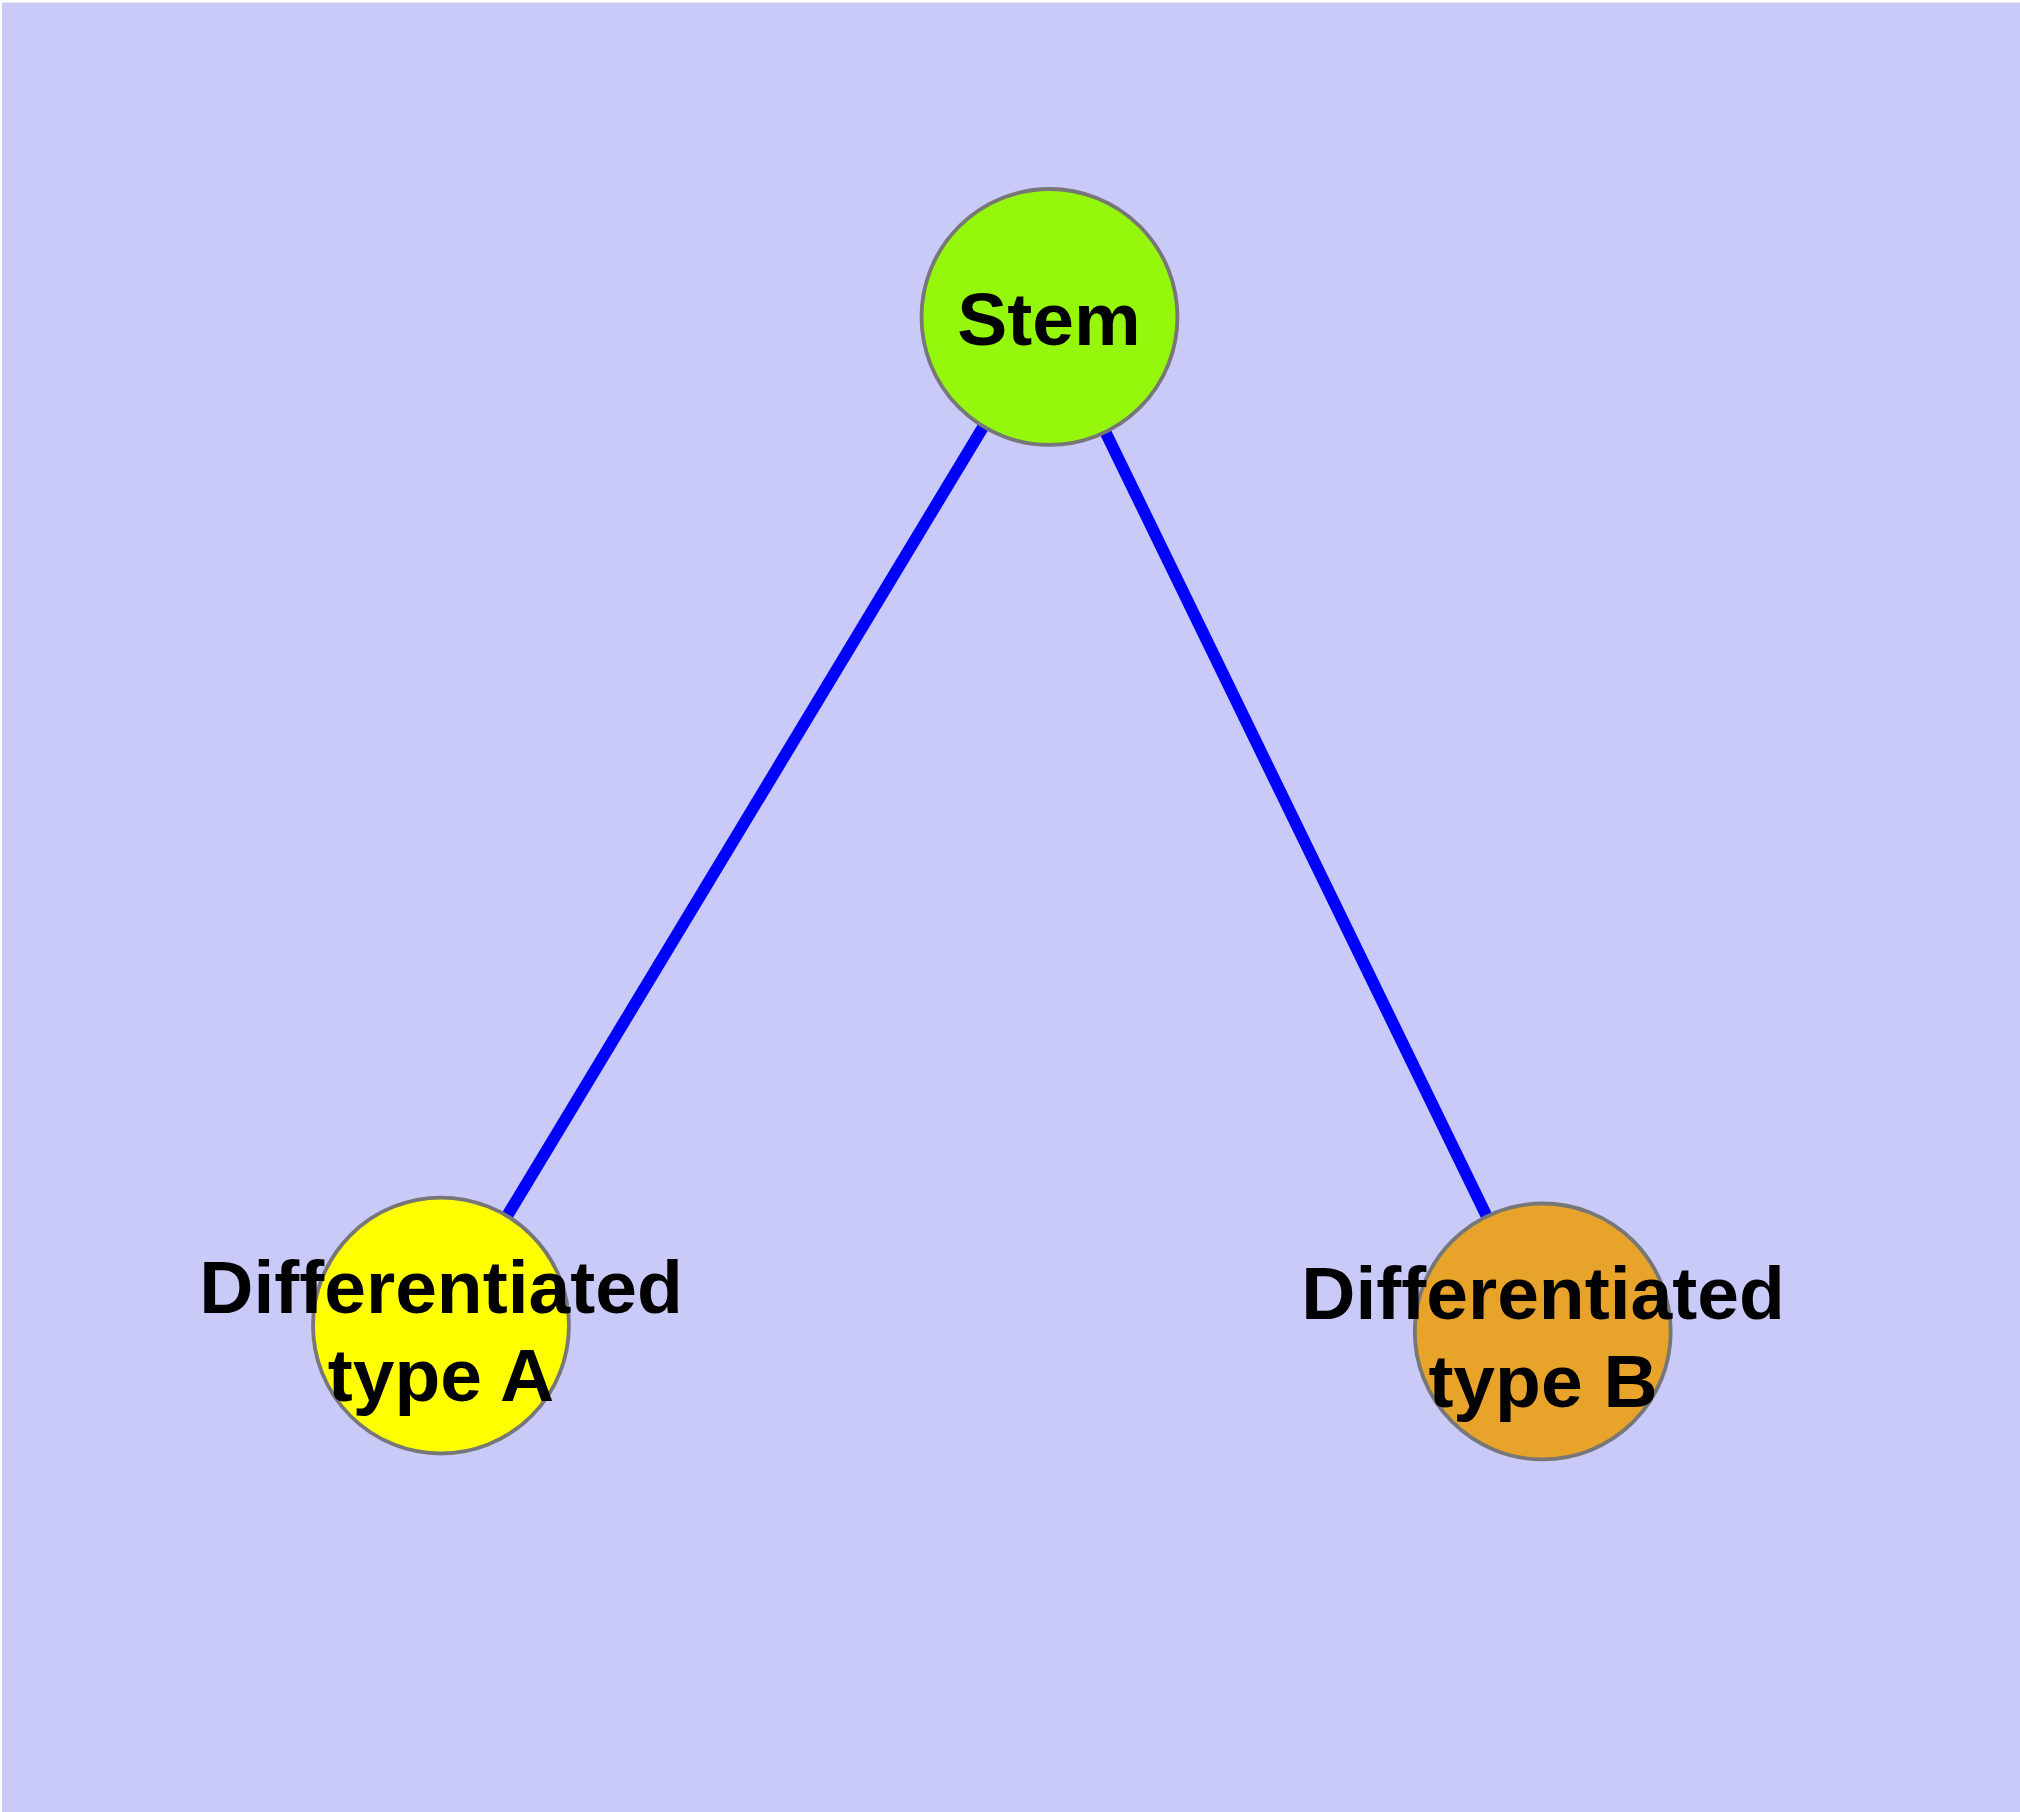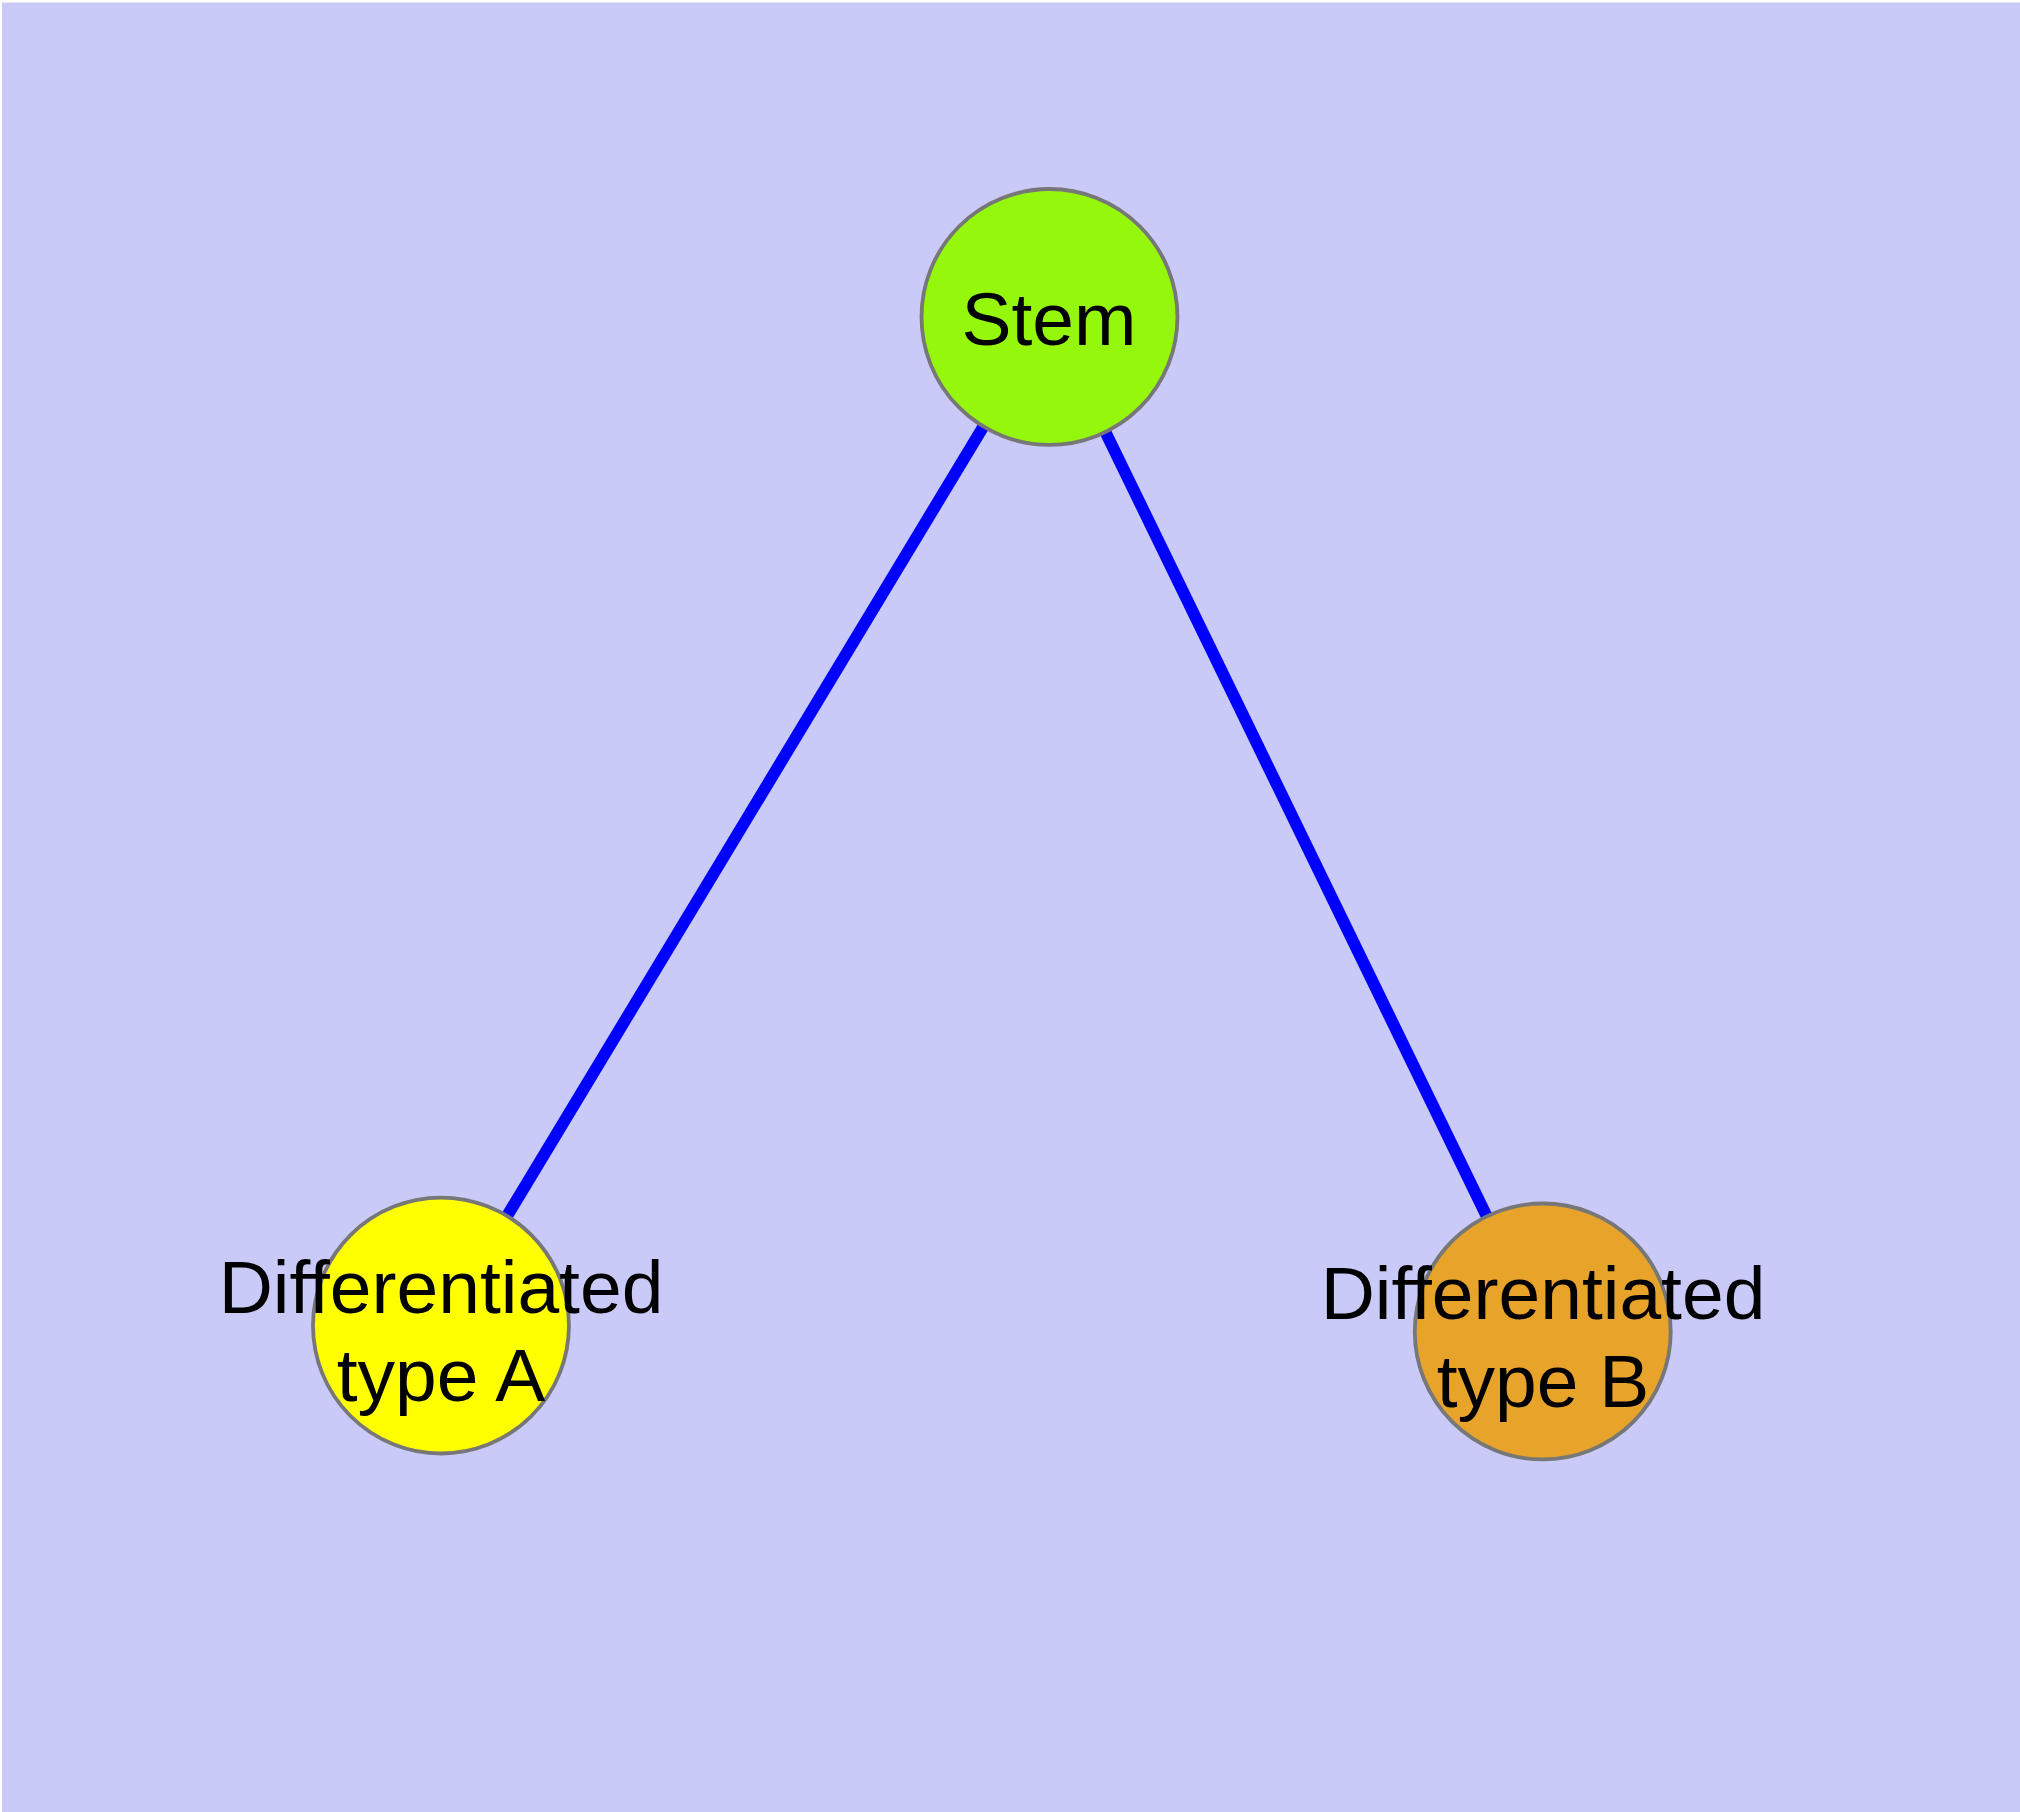--- a/index.html
+++ b/index.html
@@ -20,21 +20,21 @@
     position: absolute;
     left: 0;
     top: 0;
     width: 2021px;
     height: 1812px;
     display: block;
   }
   .node-label {
     position: absolute;
     transform: translate(-50%, -50%);
-    font-weight: 400;
+    font-weight: 700;
     font-size: 75px;
     line-height: 88px;
     color: #000000;
     text-align: center;
     white-space: pre-line;
     letter-spacing: 0px;
     pointer-events: none;
   }
 </style>
 </head>

